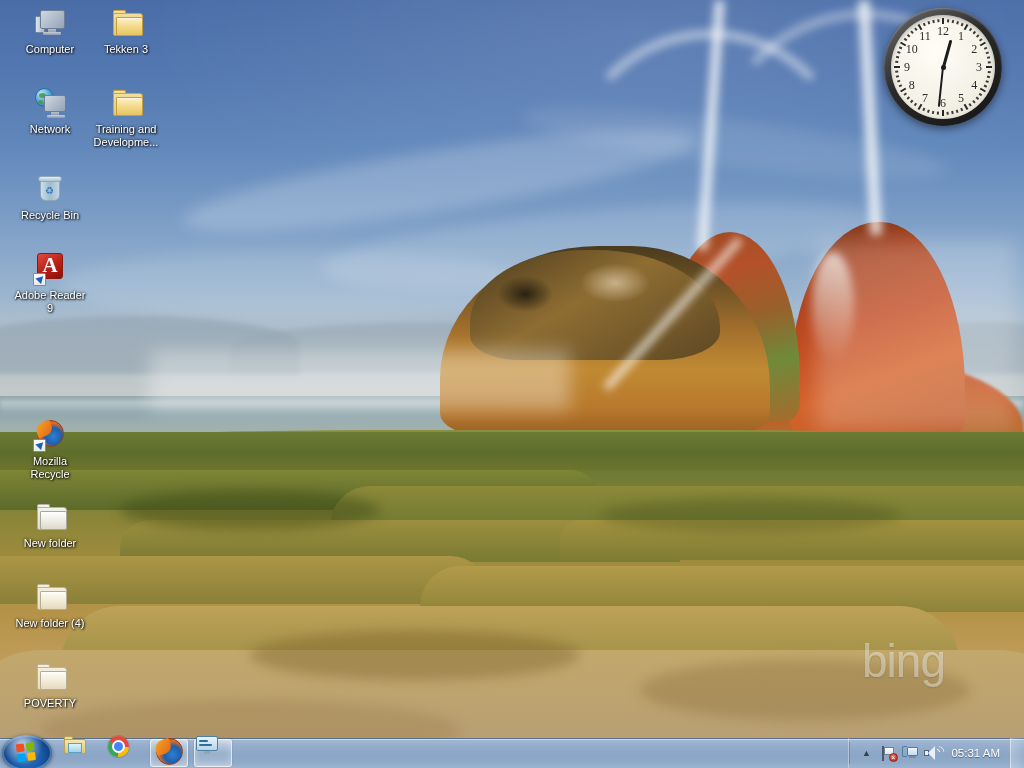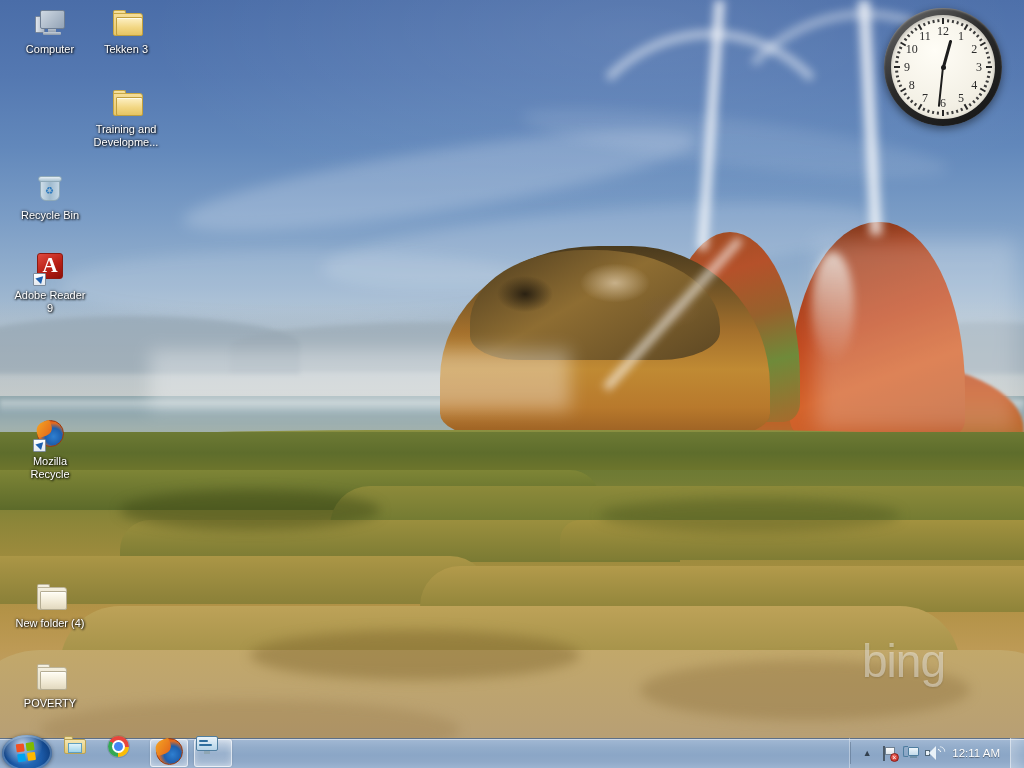--- a/index.html
+++ b/index.html
@@ -715,20 +715,35 @@
     <div class="desk-icon" style="left: 88px; top: 6px;">
       <div class="icon-art">
         <div class="folder">
           <span class="tab"></span>
           <span class="back"></span>
           <span class="front"></span>
         </div>
       </div>
       <div class="icon-label">Tekken 3</div>
     </div>
+    <div class="desk-icon" style="left: 12px; top: 86px;">
+      <div class="icon-art">
+        <div class="computer-ico">
+          <span class="globe">
+            <i class="land" style="left:3px;top:4px;width:7px;height:5px;"></i>
+            <i class="land" style="left:10px;top:9px;width:6px;height:6px;"></i>
+            <i class="land" style="left:2px;top:11px;width:5px;height:4px;"></i>
+          </span>
+          <span class="mon" style="left:10px;top:8px;width:22px;height:17px;"><span class="screen"></span></span>
+          <span class="stand" style="left:17px;top:25px;"></span>
+          <span class="base" style="left:13px;top:28px;"></span>
+        </div>
+      </div>
+      <div class="icon-label">Network</div>
+    </div>
     <div class="desk-icon" style="left: 88px; top: 86px;">
       <div class="icon-art">
         <div class="folder">
           <span class="tab"></span>
           <span class="back"></span>
           <span class="front"></span>
         </div>
       </div>
       <div class="icon-label">Training and Developme...</div>
     </div>
@@ -752,20 +767,30 @@
       <div class="icon-label">Adobe Reader 9</div>
     </div>
     <div class="desk-icon" style="left: 12px; top: 418px;">
       <div class="icon-art">
         <div class="ff">
           <span class="tail"></span>
         </div>
         <span class="shortcut"></span>
       </div>
       <div class="icon-label">Mozilla Recycle</div>
+    </div>
+    <div class="desk-icon" style="left: 12px; top: 500px;">
+      <div class="icon-art">
+        <div class="folder white">
+          <span class="tab"></span>
+          <span class="back"></span>
+          <span class="front"></span>
+        </div>
+      </div>
+      <div class="icon-label">New folder</div>
     </div>
     <div class="desk-icon" style="left: 12px; top: 580px;">
       <div class="icon-art">
         <div class="folder pale">
           <span class="tab"></span>
           <span class="back"></span>
           <span class="front"></span>
         </div>
       </div>
       <div class="icon-label">New folder (4)</div>
@@ -852,16 +877,16 @@
 
     <div class="tray-icon">
       <div class="spk-ico">
         <span class="cone"></span>
           <span class="flare"></span>
         <span class="wave" style="left:10px;top:3px;width:6px;height:6px;"></span>
         <span class="wave" style="left:9px;top:0px;width:11px;height:12px;opacity:.75;"></span>
       </div>
     </div>
 
-    <div id="clock-tray">12:11 AM</div>
+    <div id="clock-tray">05:31 AM</div>
     <div id="show-desktop"></div>
   </div>
 </div>
 
 </body></html>

